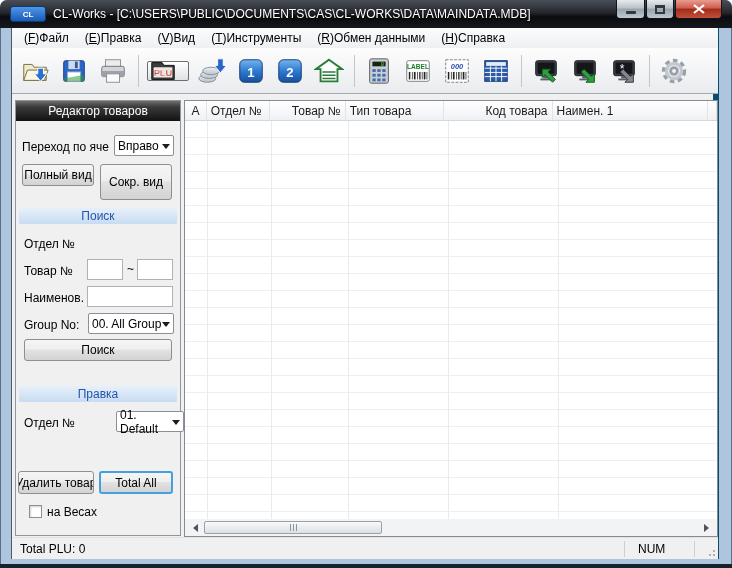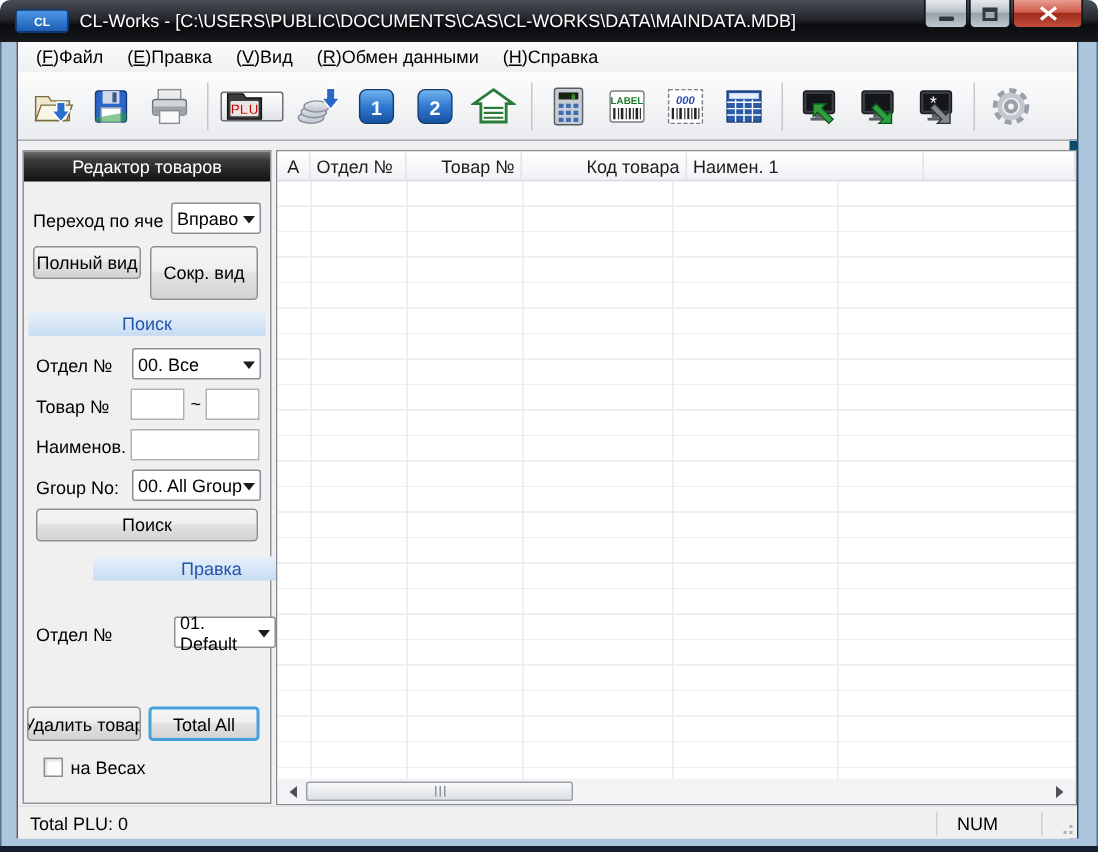--- a/index.html
+++ b/index.html
@@ -134,20 +134,21 @@
       </div>
     </div>
   </div>
 
   <div class="client">
 
     <div class="menubar">
         <div class="menu-item">(<u>F</u>)Файл</div>
         <div class="menu-item">(<u>E</u>)Правка</div>
         <div class="menu-item">(<u>V</u>)Вид</div>
+        <div class="menu-item">(<u>T</u>)Инструменты</div>
         <div class="menu-item">(<u>R</u>)Обмен данными</div>
         <div class="menu-item">(<u>H</u>)Справка</div>
       </div>
 
     <div class="toolbar">
       <div class="tbtn">
         <svg width="30" height="30" viewBox="0 0 32 32">
           <path d="M4 9 L13 9 L15 12 L28 12 L28 26 L4 26 Z" fill="#efe9d2" stroke="#7a6a3a"></path>
           <path d="M4 26 L8 15 L30 15 L26 26 Z" fill="#faf6e6" stroke="#7a6a3a"></path>
           <path d="M19 13 h6 v6 h3.5 l-6.5 8 -6.5 -8 h3.5 z" fill="#2a6fd0" stroke="#ffffff"></path>
@@ -311,61 +312,58 @@
         <span>Вправо</span>
         <span class="arr"></span>
       </div>
 
       <div class="btn" style="left:6px; top:63px; width:72px; height:22px;">Полный вид</div>
       <div class="btn" style="left:84px; top:63px; width:72px; height:36px;">Сокр. вид</div>
 
       <div class="sec-header" style="top:107px;">Поиск</div>
 
       <div class="sp-label" style="left:8px; top:136px;">Отдел №</div>
-      <div class="combo" style="left:72px; top:131px; width:86px;">
-        <span>00. Все</span>
-        <span class="arr"></span>
-      </div>
 
       <div class="sp-label" style="left:8px; top:163px;">Товар №</div>
       <input class="tfield" style="left: 71px; top: 158px; width: 36px;" value="">
       <div class="sp-label" style="left:111px; top:161px;">~</div>
       <input class="tfield" style="left: 121px; top: 158px; width: 36px;" value="">
 
       <div class="sp-label" style="left:8px; top:190px;">Наименов.</div>
       <input class="tfield" style="left: 71px; top: 185px; width: 86px;" value="">
 
       <div class="sp-label" style="left:8px; top:217px;">Group No:</div>
       <div class="combo" style="left:72px; top:212px; width:86px;">
         <span>00. All Group</span>
         <span class="arr"></span>
       </div>
 
       <div class="btn" style="left:8px; top:238px; width:148px; height:22px;">Поиск</div>
 
-      <div class="sec-header" style="top:270px;margin-left:43px;">Правка</div>
+      <div class="sec-header" style="top:285px;">Правка</div>
 
       <div class="sp-label" style="left:8px; top:315px;">Отдел №</div>
       <div class="combo" style="left:72px; top:310px; width:68px;margin-left:28px;">
         <span>01. Default</span>
         <span class="arr"></span>
       </div>
 
       <div class="btn" style="left:2px; top:370px; width:76px; height:23px;">Удалить товар</div>
       <div class="btn default-focus" style="left:83px; top:370px; width:74px; height:23px;">Total All</div>
 
       <div class="cb" style="left:13px; top:404px;"></div>
       <div class="sp-label" style="left:31px; top:404px;">на Весах</div>
     </div>
 
     <div class="table-panel">
       <div class="thead">
           <div class="hcell" style="width: 22px; text-align: center;">A</div>
           <div class="hcell" style="width: 64px; text-align: left;">Отдел №</div>
           <div class="hcell" style="width: 77px; text-align: right;">Товар №</div>
+          <div class="hcell" style="width: 100px; text-align: left;">Тип товара</div>
           <div class="hcell" style="width: 110px; text-align: right;">Код товара</div>
           <div class="hcell" style="width: 158px; text-align: left;">Наимен. 1</div>
           <div class="hcell hfill"></div>
         </div>
       <div class="tbody">
           <div class="vline" style="left: 22px;"></div>
           <div class="vline" style="left: 86px;"></div>
           <div class="vline" style="left: 163px;"></div>
           <div class="vline" style="left: 263px;"></div>
           <div class="vline" style="left: 373px;"></div>

